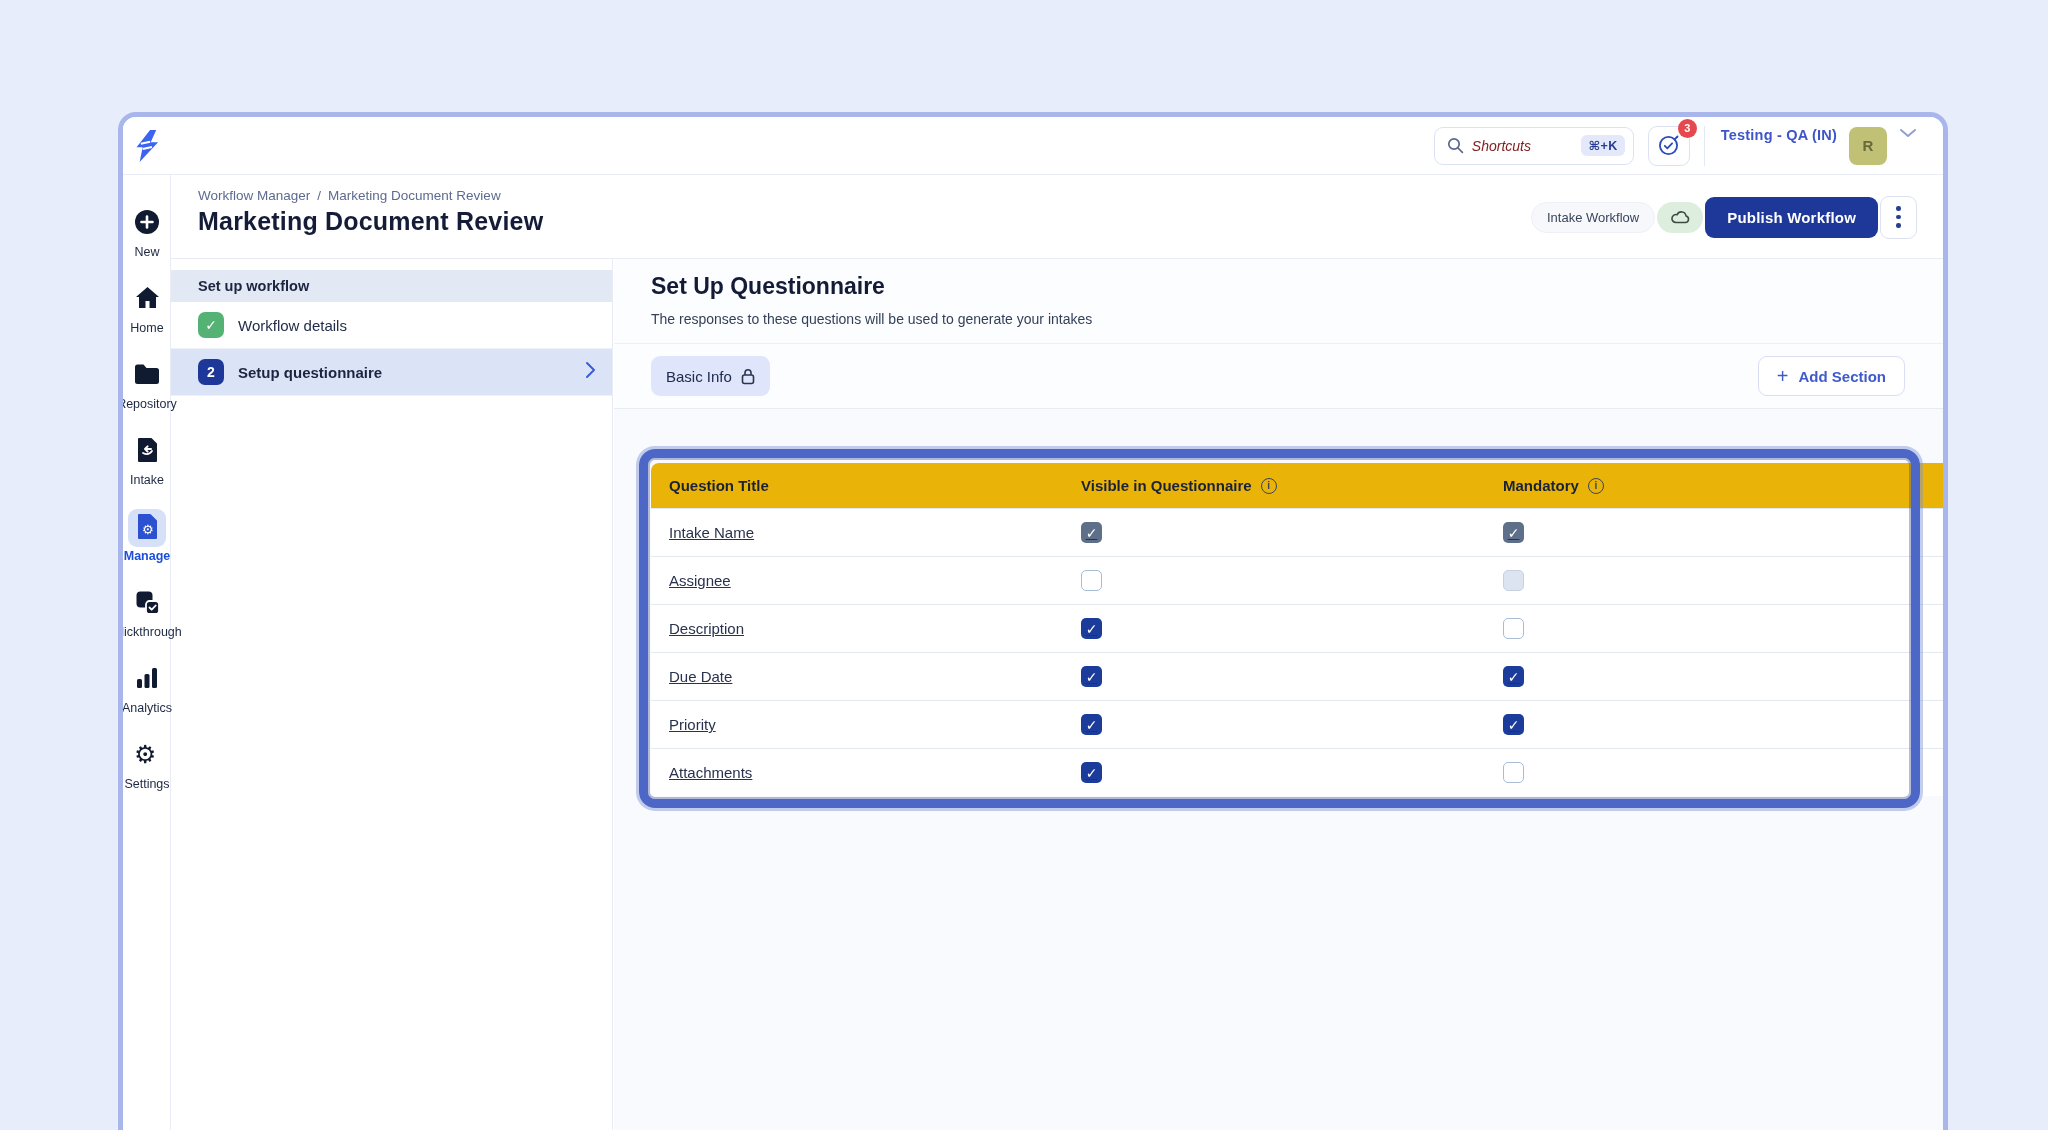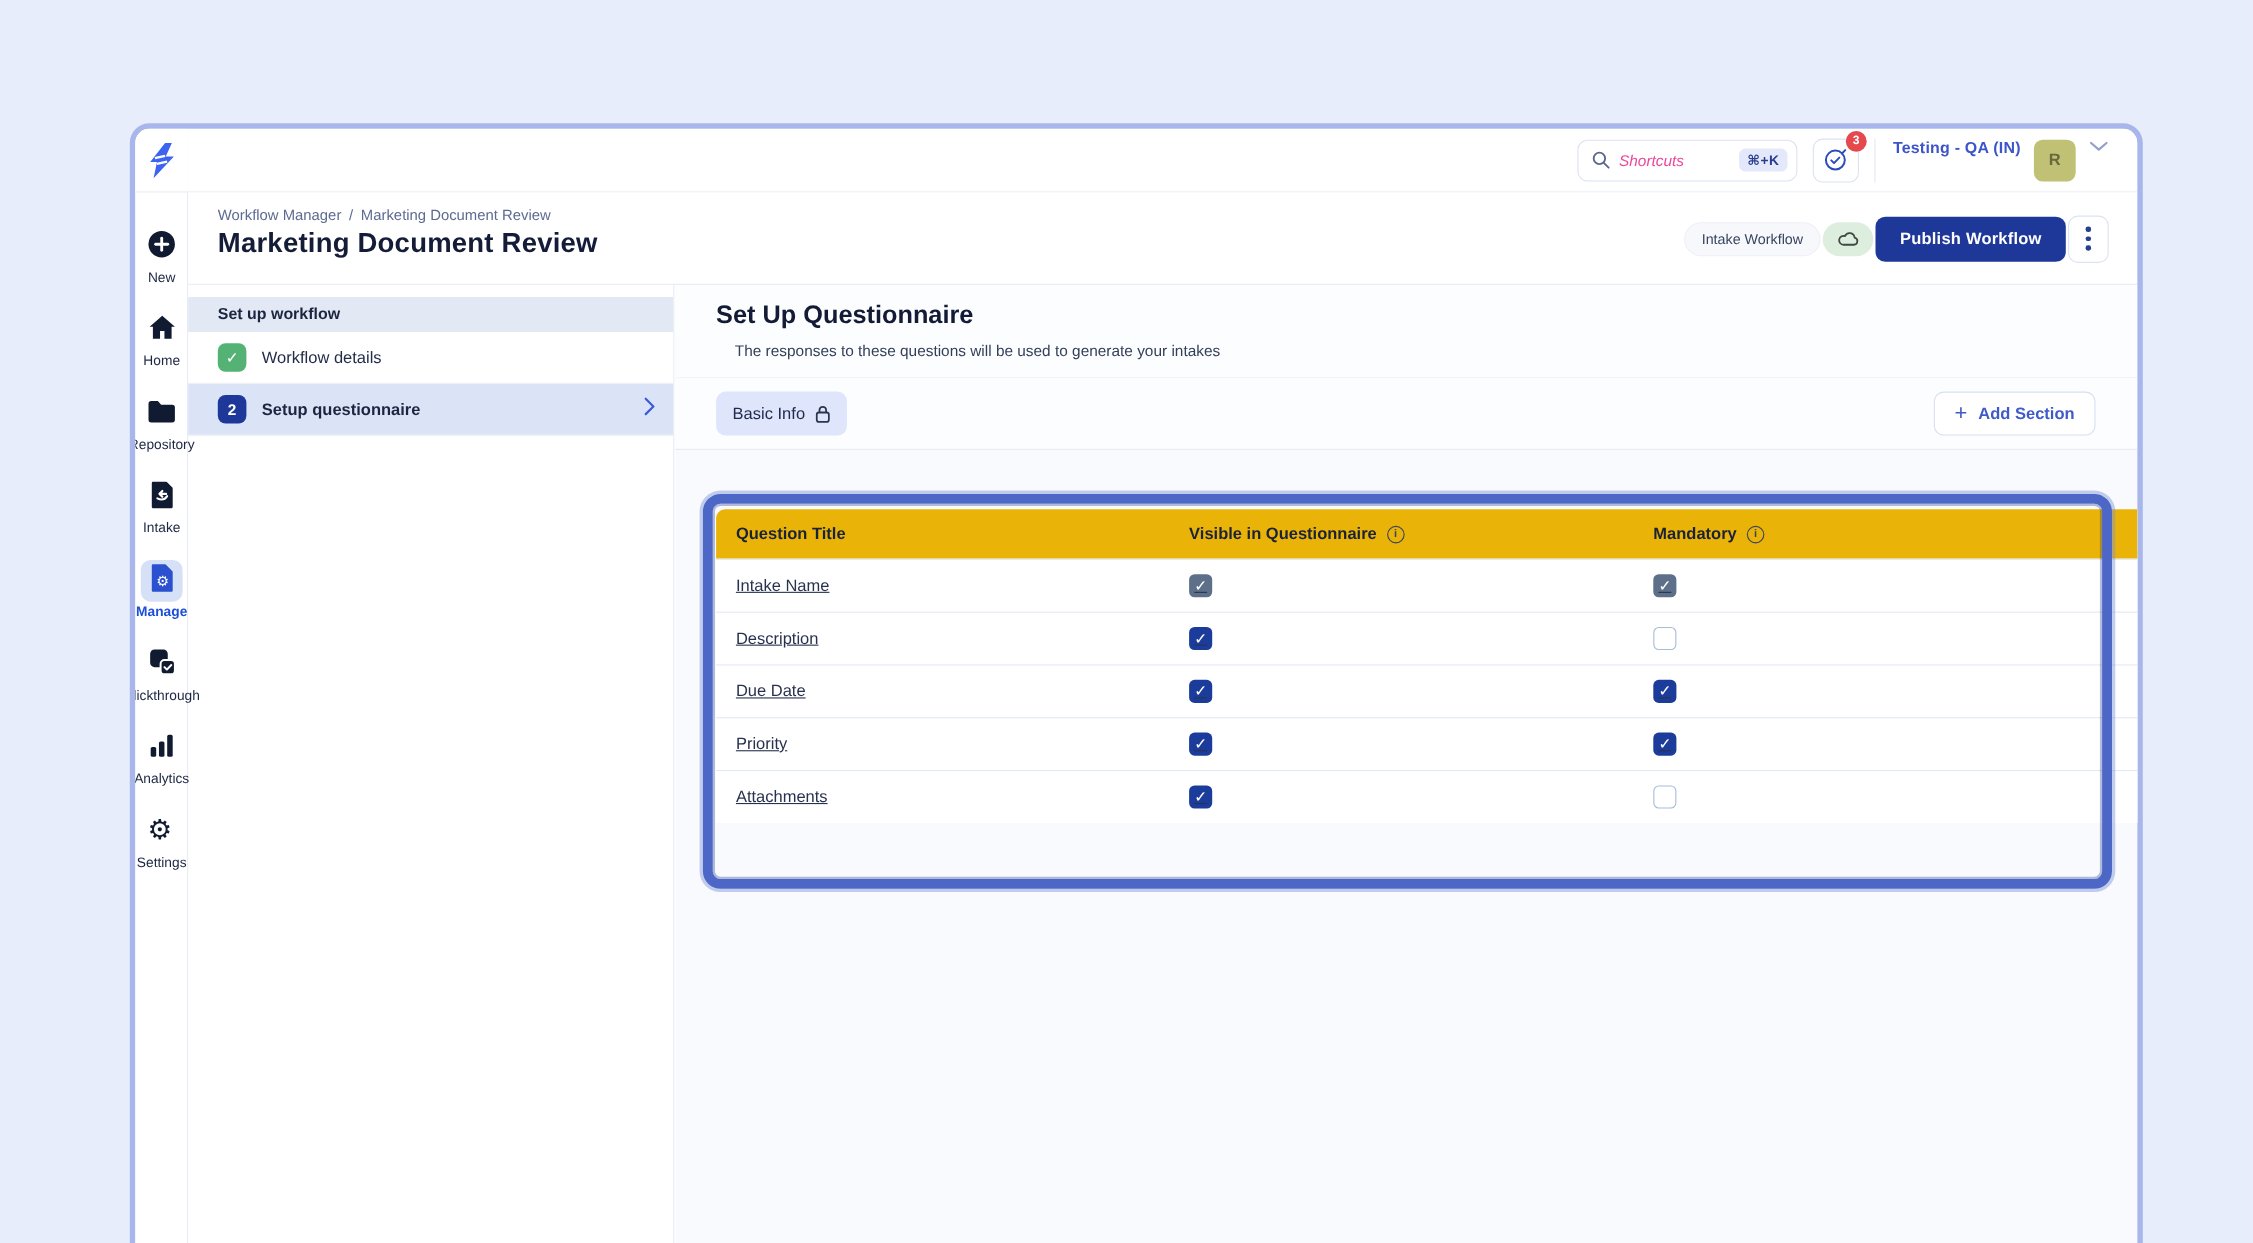--- a/index.html
+++ b/index.html
@@ -16,21 +16,21 @@
   .nav { position:absolute; top:58px; left:0; width:48px; padding-top:30px; display:flex; flex-direction:column; align-items:center; }
   .nav-item { display:flex; flex-direction:column; align-items:center; margin-bottom:22px; cursor:pointer; }
   .nav-icon-wrap { width:38px; height:38px; border-radius:9px; display:flex; align-items:center; justify-content:center; }
   .nav-item.active .nav-icon-wrap { background:#d6e1f8; }
   .nav-label { margin-top:2px; font-size:12.5px; color:#1c2742; white-space:nowrap; }
   .nav-item.active .nav-label { color:#1d4fd8; font-weight:bold; }
 
   
   .topbar { position:absolute; left:48px; right:0; top:0; height:58px; background:#fff; border-bottom:1px solid #e9ecf4; display:flex; align-items:center; justify-content:flex-end; padding-right:26px; z-index:2; }
   .search-pill { width:200px; height:38px; border:1px solid #dde2f2; border-radius:9px; display:flex; align-items:center; padding:0 8px 0 12px; gap:8px; background:#fff; cursor:text; }
-  .search-ph { flex:1; font-style:italic; font-size:14px; color:#ec4899; }
+  .search-ph { flex:1; font-style:italic; font-size:14px; color:#7f1d1d; }
   .kbd-chip { background:#e3e9fb; color:#2a3c8f; font-size:12.5px; font-weight:bold; border-radius:6px; padding:3px 7px; letter-spacing:.5px; }
   .task-btn { position:relative; width:42px; height:40px; margin-left:14px; border:1px solid #dde2f2; border-radius:9px; background:#fff; display:flex; align-items:center; justify-content:center; cursor:pointer; }
   .task-badge { position:absolute; top:-8px; right:-8px; min-width:19px; height:19px; border-radius:50%; background:#e5484d; color:#fff; font-size:11px; font-weight:bold; display:flex; align-items:center; justify-content:center; }
   .top-divider { width:1px; height:40px; background:#e4e8f4; margin:0 16px 0 14px; }
   .workspace { display:flex; gap:12px; cursor:pointer; }
   .workspace-label { font-size:14.5px; font-weight:bold; color:#3d55c9; letter-spacing:.2px; }
   .avatar { width:38px; height:38px; border-radius:8px; background:#c0c175; color:#686a3e; font-size:15px; font-weight:bold; display:flex; align-items:center; justify-content:center; }
 
   
   .page-header { position:absolute; left:48px; right:0; top:58px; height:84px; background:#fff; border-bottom:1px solid #e9ecf4; z-index:2; }
@@ -53,21 +53,21 @@
   .step-badge.complete { background:#54b274; }
   .step-badge.number { background:#1e3899; }
   .step-label { font-size:15px; font-weight:500; color:#232d4a; }
   .step-row.active .step-label { font-weight:bold; color:#1b2540; }
   .step-chevron { position:absolute; right:16px; top:50%; transform:translateY(-50%); }
 
   
   .main { position:absolute; left:491px; top:142px; right:0; bottom:0; background:#f8fafd; }
   .q-head { position:absolute; left:0; right:0; top:0; height:85px; background:#fcfdfe; border-bottom:1px solid #edf0f6; }
   .q-title { position:absolute; left:37px; top:14px; font-size:23px; font-weight:bold; color:#131b36; }
-  .q-sub { position:absolute; left:37px; top:52px; font-size:14px; color:#333f59;margin-left:17px; }
+  .q-sub { position:absolute; left:37px; top:52px; font-size:14px; color:#333f59; }
   .tab-row { position:absolute; left:0; right:0; top:85px; height:65px; background:#fcfdfe; border-bottom:1px solid #e7ebf2; }
   .section-tab { position:absolute; left:37px; top:12px; height:40px; border-radius:9px; background:#dfe5fa; display:flex; align-items:center; gap:9px; padding:0 15px; font-size:15px; font-weight:500; color:#202c4e; cursor:pointer; }
   .add-section-btn { position:absolute; right:38px; top:12px; height:40px; border:1px solid #d8dff0; border-radius:9px; background:#fff; display:flex; align-items:center; gap:10px; padding:0 18px; font-size:15px; font-weight:bold; color:#3f5ac9; cursor:pointer; }
   .add-plus { font-size:20px; font-weight:normal; line-height:1; color:#4059c8; }
 
   
   .q-table { position:absolute; left:37px; top:204px; width:1293px; background:#fff; border-radius:8px 0 0 0; }
   .thead { height:45px; background:#eab308; border-radius:8px 0 0 0; display:flex; align-items:center; font-size:15px; font-weight:bold; color:#1a2238; }
   .trow { height:48px; background:#fff; border-top:1px solid #e3e9f1; display:flex; align-items:center; font-size:15px; color:#28324e;text-decoration:underline; }
   .c1 { width:430px; padding-left:18px; display:flex; align-items:center; gap:6px; }
@@ -303,20 +303,31 @@
                 <span>Intake Name</span>
               </div>
     <div class="c2">
                 <span class="cb checked-disabled"></span>
               </div>
     <div class="c3">
                 <span class="cb checked-disabled"></span>
               </div>
   </div>
 
+  <div class="trow">
+    <div class="c1">
+                <span>Assignee</span>
+              </div>
+    <div class="c2">
+                <span class="cb unchecked"></span>
+              </div>
+    <div class="c3">
+                <span class="cb unchecked-disabled"></span>
+              </div>
+  </div>
 
   <div class="trow">
     <div class="c1">
                 <span>Description</span>
               </div>
     <div class="c2">
                 <span class="cb checked"></span>
               </div>
     <div class="c3">
                 <span class="cb unchecked"></span>

